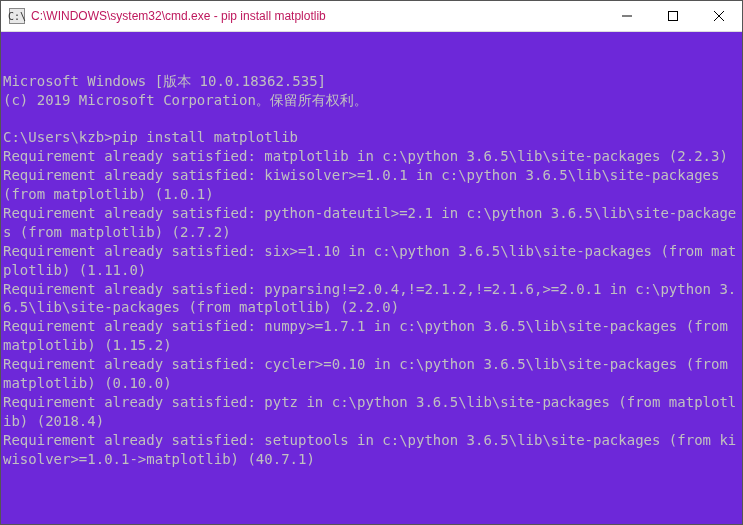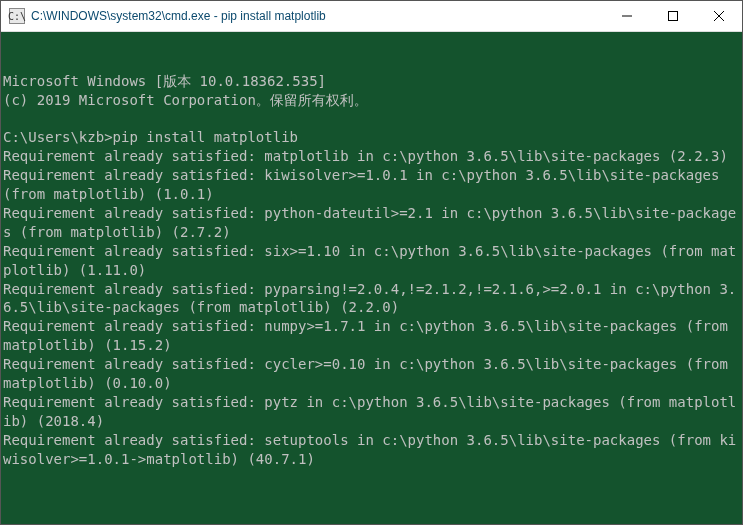--- a/index.html
+++ b/index.html
@@ -39,21 +39,21 @@
       align-items: center;
       justify-content: center;
       font-size: 10px;
       font-family: monospace;
       color: #333;
       border: 1px solid #888;
       background: #e8e8e8;
     }
     .titlebar-title {
       font-size: 12px;
-      color: #0c4a6e;
+      color: #be185d;
       flex: 1;
       white-space: nowrap;
       overflow: hidden;
     }
     .titlebar-controls {
       display: flex;
       height: 100%;
     }
     .titlebar-btn {
       width: 46px;
@@ -64,21 +64,21 @@
       background: transparent;
       border: none;
       cursor: pointer;
     }
     .titlebar-btn svg {
       width: 10px;
       height: 10px;
     }
     .terminal {
       flex: 1;
-      background: #14532d;
+      background: #6d28d9;
       color: #c0c0c0;
       font-family: "NSimSun", "SimSun", "Consolas", monospace;
       font-size: 14px;
       line-height: 1.35;
       padding: 2px 2px;
       overflow: hidden;
       white-space: pre-wrap;
       word-break: break-all;
     }
     .terminal-content {

